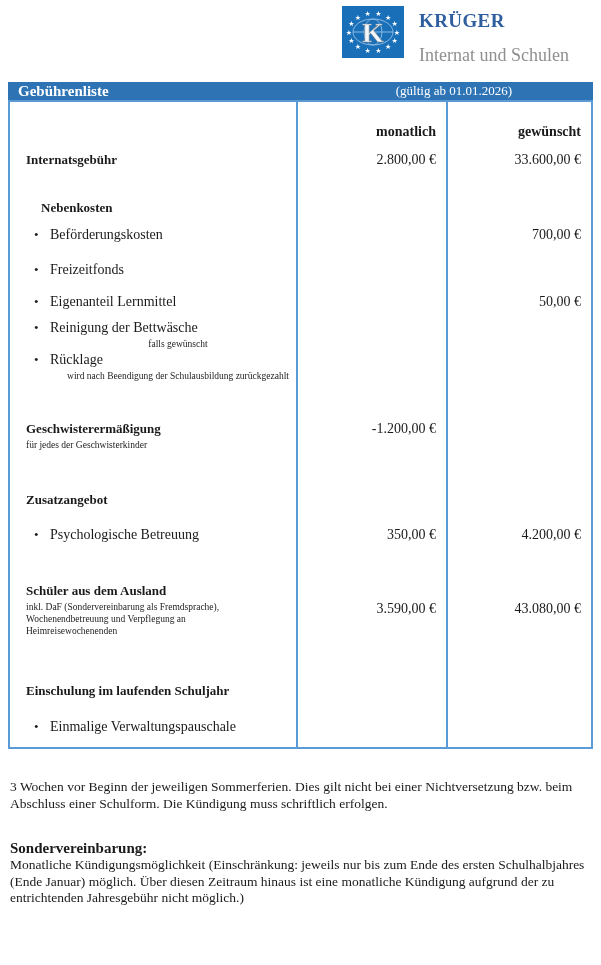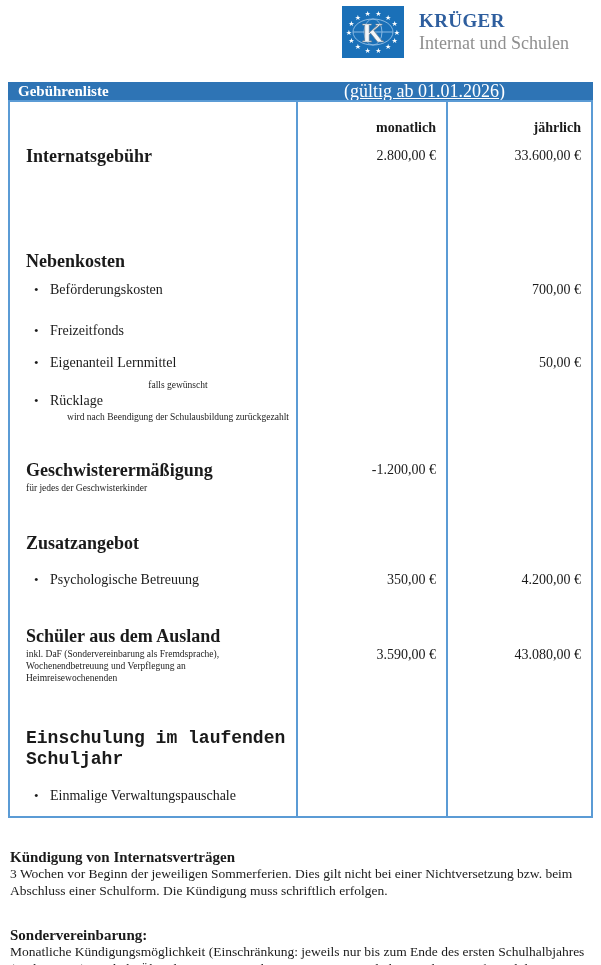--- a/index.html
+++ b/index.html
@@ -9,46 +9,46 @@
   *{box-sizing:border-box;margin:0;padding:0;}
   body{
     width:601px;height:965px;background:#ffffff;color:var(--ink);
     font-family:"Liberation Serif","DejaVu Serif",serif;overflow:hidden;
   }
   .page{position:relative;width:601px;height:965px;padding:0 8px;}
 
   
   .letterhead{display:flex;align-items:flex-start;gap:15px;padding-top:6px;margin-left:334px;height:72px;}
   .logo-box{flex:0 0 auto;}
-  .brand-text{display:flex;flex-direction:column;justify-content:flex-end;padding-top:4px;}
+  .brand-text{display:flex;flex-direction:column;justify-content:flex-end;padding-top:4px;gap:12px;}
   .brand-name{font-size:19px;font-weight:bold;color:var(--brand);letter-spacing:.4px;line-height:22px;}
   .brand-sub{font-size:18px;color:var(--subtitle);line-height:23px;}
 
   
   .title-bar{
     position:relative;margin-top:10px;height:18px;background:var(--bar);
     display:flex;align-items:center;color:#fff;
   }
   .title-bar .doc-title{font-weight:bold;font-size:15px;padding-left:10px;}
-  .title-bar .validity{position:absolute;right:88px;font-size:18px;text-decoration:underline;}
+  .title-bar .validity{position:absolute;right:81px;font-size:13px;}
 
   
   .fee-table{position:relative;border:2px solid var(--border);border-top-width:2px;padding-bottom:10px;background:#fff;}
   .vline{position:absolute;top:0;bottom:0;width:2px;background:var(--border);}
   .vline.v1{left:286px;} .vline.v2{left:436px;}
   .trow{display:grid;grid-template-columns:286px 150px 145px;}
   .cell-label{padding-left:16px;font-size:14px;line-height:20px;}
-  .trow.heading .lbl{font-weight:bold;font-size:18px;}
+  .trow.heading .lbl{font-weight:bold;font-size:13px;}
   .trow.bullet .cell-label{padding-left:24px;}
   .dot{display:inline-block;width:16px;font-size:13px;}
   .trow:not(.bullet) .dot{display:none;}
   .note{font-size:9.5px;line-height:12px;color:#222;max-width:250px;}
   .trow.bullet .note{margin-left:26px;text-align:center;}
   .cell-money{text-align:right;padding-right:10px;font-size:14px;line-height:20px;white-space:nowrap;}
-  .thead{padding-top:16px;}
+  .thead{padding-top:0;margin-top:20px;}
   .thead .cell-money{font-weight:bold;}
   .trow.center-money .cell-money{align-self:center;}
 
   
   .footer{margin-top:30px;padding-left:2px;width:585px;}
   .footer-section{margin-bottom:27px;}
   .footer-heading{font-weight:bold;font-size:15px;line-height:18px;}
   .footer-body{font-size:13.5px;line-height:16.5px;}
 </style>
 </head>
@@ -95,55 +95,55 @@
     <span class="validity">(gültig ab 01.01.2026)</span>
   </div>
 
   <div class="fee-table">
     <div class="vline v1"></div>
     <div class="vline v2"></div>
 
     <div class="trow thead">
       <div class="cell-label"></div>
       <div class="cell-money">monatlich</div>
-      <div class="cell-money">jährlich</div>
+      <div class="cell-money">gewünscht</div>
     </div>
 
     <div>
         <div class="trow heading" style="margin-top: 8px;">
     <div class="cell-label">
       <div class="label-line">
         <span class="lbl">Internatsgebühr</span>
       </div>
 
     </div>
     <div class="cell-money">2.800,00 €</div>
     <div class="cell-money">33.600,00 €</div>
   </div>
-        <div class="trow heading" style="margin-top: 83px;">
+        <div class="trow heading" style="margin-top: 28px; padding-left: 15px;">
     <div class="cell-label">
       <div class="label-line">
         <span class="lbl">Nebenkosten</span>
       </div>
 
     </div>
     <div class="cell-money"></div>
     <div class="cell-money"></div>
   </div>
         <div class="trow bullet" style="margin-top: 7px;">
     <div class="cell-label">
       <div class="label-line">
         <span class="dot">•</span><span class="lbl">Beförderungskosten</span>
       </div>
 
     </div>
     <div class="cell-money"></div>
     <div class="cell-money">700,00 €</div>
   </div>
-        <div class="trow bullet" style="margin-top: 21px; gap: 44px;">
+        <div class="trow bullet" style="margin-top: 15px; gap: 44px;">
     <div class="cell-label">
       <div class="label-line">
         <span class="dot">•</span><span class="lbl">Freizeitfonds</span>
       </div>
 
     </div>
     <div class="cell-money"></div>
     <div class="cell-money">700,00 €</div>
   </div>
         <div class="trow bullet" style="margin-top: 12px;">
@@ -151,20 +151,23 @@
       <div class="label-line">
         <span class="dot">•</span><span class="lbl">Eigenanteil Lernmittel</span>
       </div>
 
     </div>
     <div class="cell-money"></div>
     <div class="cell-money">50,00 €</div>
   </div>
         <div class="trow bullet" style="margin-top: 6px;">
     <div class="cell-label">
+      <div class="label-line">
+        <span class="dot">•</span><span class="lbl">Reinigung der Bettwäsche</span>
+      </div>
       <div class="note">falls gewünscht</div>
     </div>
     <div class="cell-money"></div>
   </div>
         <div class="trow bullet" style="margin-top: 0px; gap: 38px;">
     <div class="cell-label">
       <div class="label-line">
         <span class="dot">•</span><span class="lbl">Rücklage</span>
       </div>
       <div class="note">wird nach Beendigung der Schulausbildung zurückgezahlt</div>
@@ -204,21 +207,21 @@
         <div class="trow heading center-money" style="margin-top: 36px;">
     <div class="cell-label">
       <div class="label-line">
         <span class="lbl">Schüler aus dem Ausland</span>
       </div>
       <div class="note">inkl. DaF (Sondervereinbarung als Fremdsprache), Wochenendbetreuung und Verpflegung an Heimreisewochenenden</div>
     </div>
     <div class="cell-money">3.590,00 €</div>
     <div class="cell-money">43.080,00 €</div>
   </div>
-        <div class="trow heading" style="margin-top: 44px; font-family: Liberation Mono, monospace;">
+        <div class="trow heading" style="margin-top: 44px;">
     <div class="cell-label">
       <div class="label-line">
         <span class="lbl">Einschulung im laufenden Schuljahr</span>
       </div>
 
     </div>
     <div class="cell-money"></div>
     <div class="cell-money"></div>
   </div>
         <div class="trow bullet" style="margin-top: 16px;">
@@ -228,21 +231,20 @@
       </div>
 
     </div>
     <div class="cell-money"></div>
   </div>
       </div>
   </div>
 
   <div class="footer">
     <div class="footer-section">
-      <div class="footer-heading">Kündigung von Internatsverträgen</div>
       <div class="footer-body">3 Wochen vor Beginn der jeweiligen Sommerferien. Dies gilt nicht bei einer Nichtversetzung bzw. beim Abschluss einer Schulform. Die Kündigung muss schriftlich erfolgen.</div>
     </div>
     <div class="footer-section">
       <div class="footer-heading">Sondervereinbarung:</div>
       <div class="footer-body">Monatliche Kündigungsmöglichkeit (Einschränkung: jeweils nur bis zum Ende des ersten Schulhalbjahres (Ende Januar) möglich. Über diesen Zeitraum hinaus ist eine monatliche Kündigung aufgrund der zu entrichtenden Jahresgebühr nicht möglich.)</div>
     </div>
   </div>
 
 </div>
 

